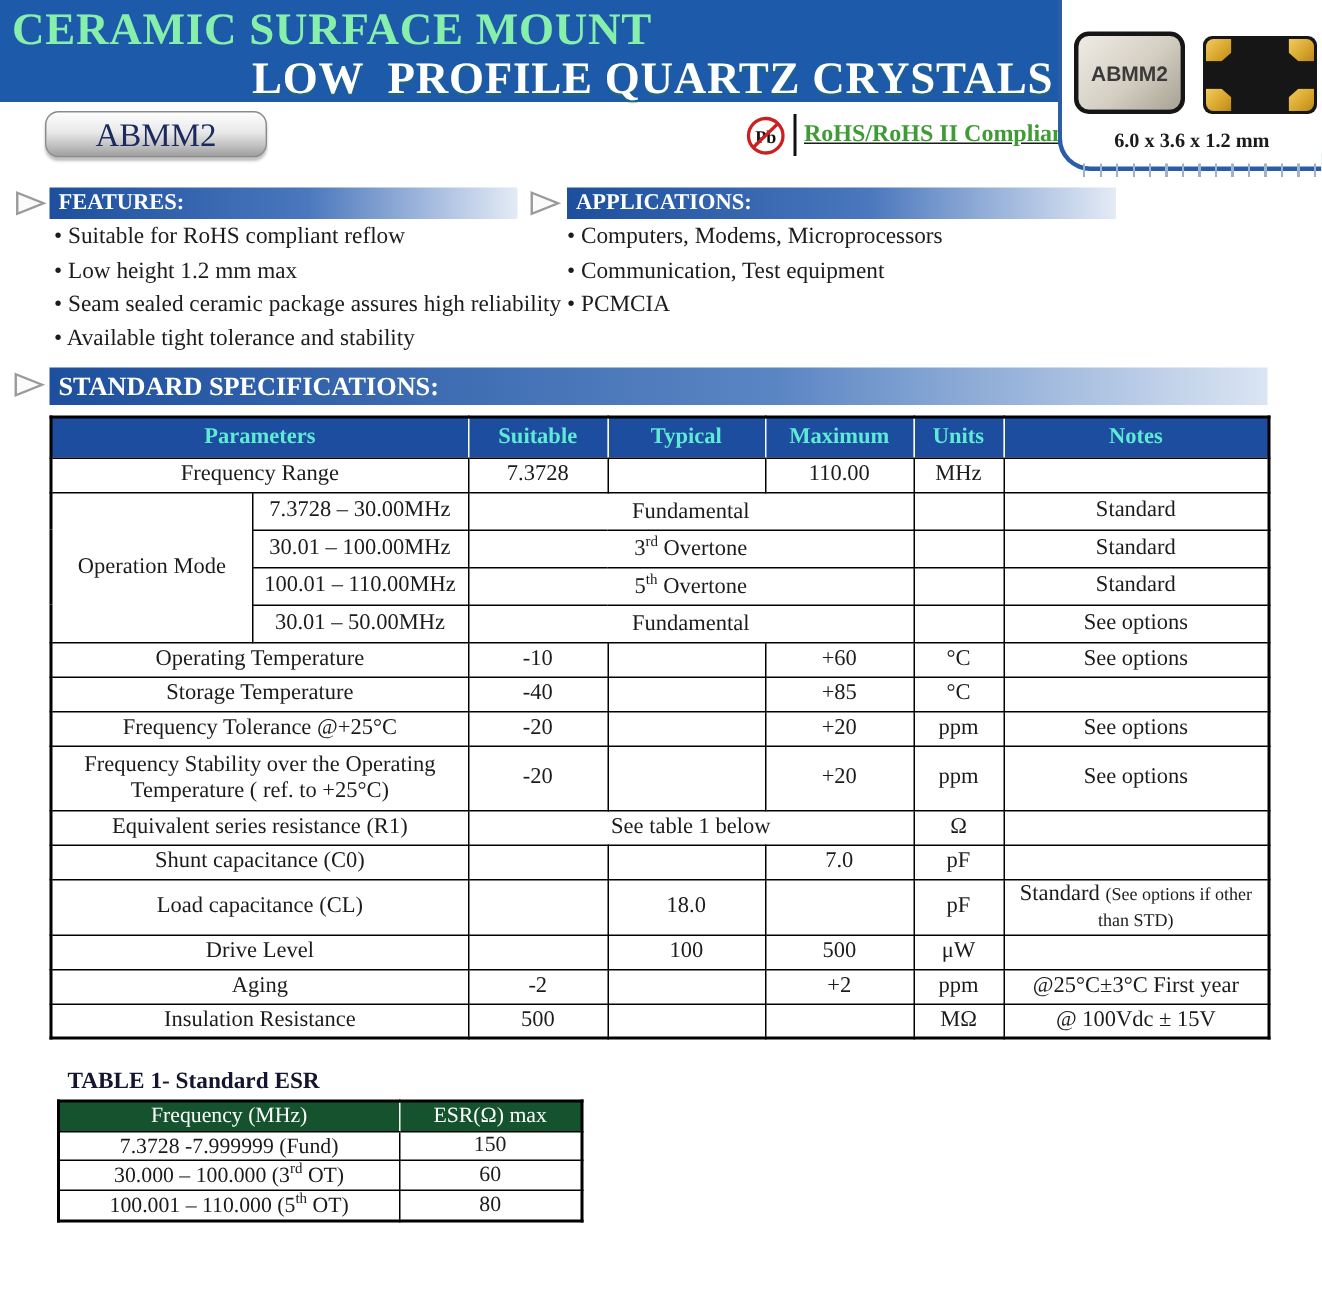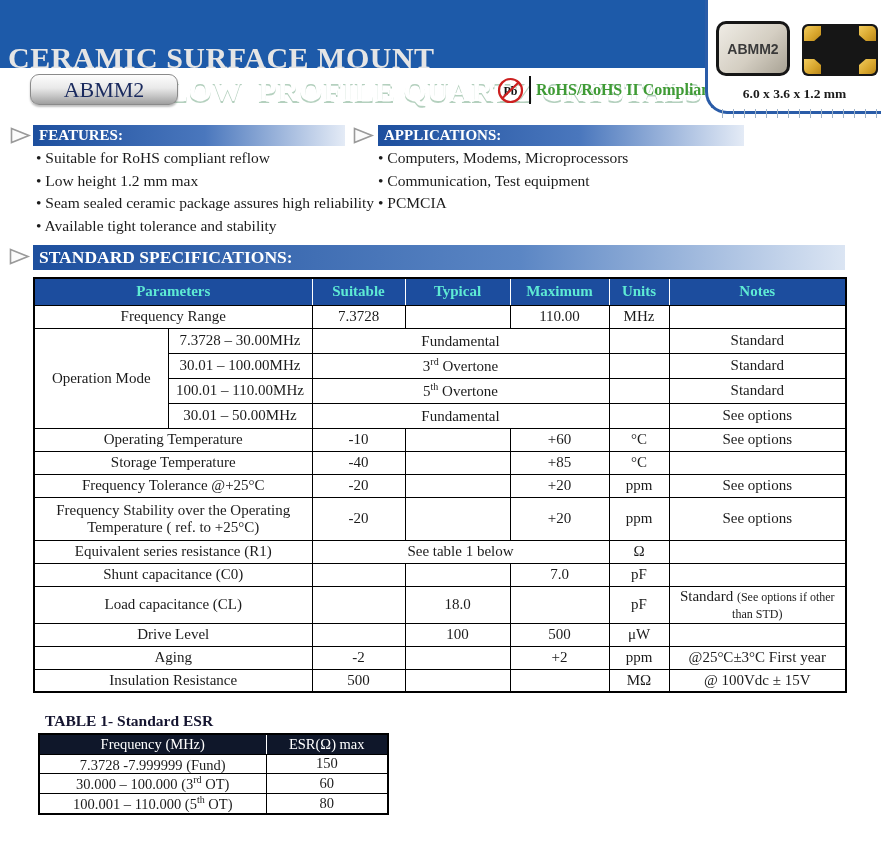--- a/index.html
+++ b/index.html
@@ -2,32 +2,32 @@
 <html><head>
 <meta charset="utf-8">
 <style>
   * { margin:0; padding:0; box-sizing:border-box; }
   html,body { width:881px; height:859px; background:#fff; overflow:hidden;
               font-family:"Liberation Serif","DejaVu Serif",serif; color:#1b1b1b; }
   .abs { position:absolute; }
 
   
   .banner { left:0; top:0; width:706px; height:68px; background:#1d5aa9; }
-  .banner .l1 { padding:3px 0 0 8px; font-size:30px; font-weight:bold; color:#e5e5e5; letter-spacing:.5px;margin-top:38px; }
+  .banner .l1 { padding:3px 0 0 8px; font-size:30px; font-weight:bold; color:#86efac; letter-spacing:.5px; }
   .banner .l2 { padding:0 0 0 168px; font-size:30px; font-weight:bold; color:#fff; letter-spacing:.5px;
                 white-space:pre; text-shadow:0 2px 0 rgba(40,120,70,.35); line-height:32px; }
 
   
   .badge { left:30px; top:74px; width:148px; height:31px; border-radius:9px;
            background:linear-gradient(#fdfdfd,#e9e9e9 45%,#c9c9c9 70%,#9f9f9f);
            border:1.5px solid #8a8a8a; box-shadow:0 2px 2px rgba(0,0,0,.25);
            text-align:center; line-height:29px; font-size:22px; color:#1a2a5e; }
 
   
-  .rohs { left:497px; top:75px; height:30px; display:flex; align-items:center; gap:5px; }
+  .rohs { left:497px; top:75px; height:30px; display:flex; align-items:center; gap:5px;text-decoration:underline; }
   .rohs .divider { width:2px; height:28px; background:#111; }
   .rohs .txt { font-size:16px; font-weight:bold; color:#3f9b35; white-space:nowrap; }
 
   
   .pkg { left:705px; top:0; width:176px; height:114px; background:#fff;
          border-left:3px solid #2a5ca8; border-bottom:3px solid #2a5ca8;
          border-bottom-left-radius:22px; }
   .chip-gray { position:absolute; left:8px; top:21px; width:74px; height:55px;
                background:linear-gradient(135deg,#efece5,#d4cec2 55%,#a8a294);
                border:3.5px solid #161616; border-radius:10px;
@@ -67,21 +67,21 @@
   .spec tr.h25  { height:25px; }
   .spec tr.h43  { height:43px; }
   .spec tr.h37  { height:37px; }
   .note-sm { font-size:12px; }
   sup { font-size:10px; }
 
   
   .esr-title { font-size:15.5px; font-weight:bold; color:#151530; }
   .esr { width:349px; font-size:14.5px; border:2px solid #000; }
   .esr td { border:1.4px solid #000; text-align:center; vertical-align:middle; height:19.5px; }
-  .esr th { background:#0f172a; color:#fff; font-weight:normal; font-size:14.5px; height:20px;
+  .esr th { background:#14532d; color:#fff; font-weight:normal; font-size:14.5px; height:20px;
             border-left:1.4px solid #fff; border-right:1.4px solid #fff; border-bottom:1.4px solid #000; }
 
   .pbicon { width:27px; height:27px; }
 </style>
 </head>
 <body>
 
 <div class="abs banner">
   <div class="l1">CERAMIC SURFACE MOUNT</div>
   <div class="l2">LOW  PROFILE QUARTZ CRYSTALS</div>

